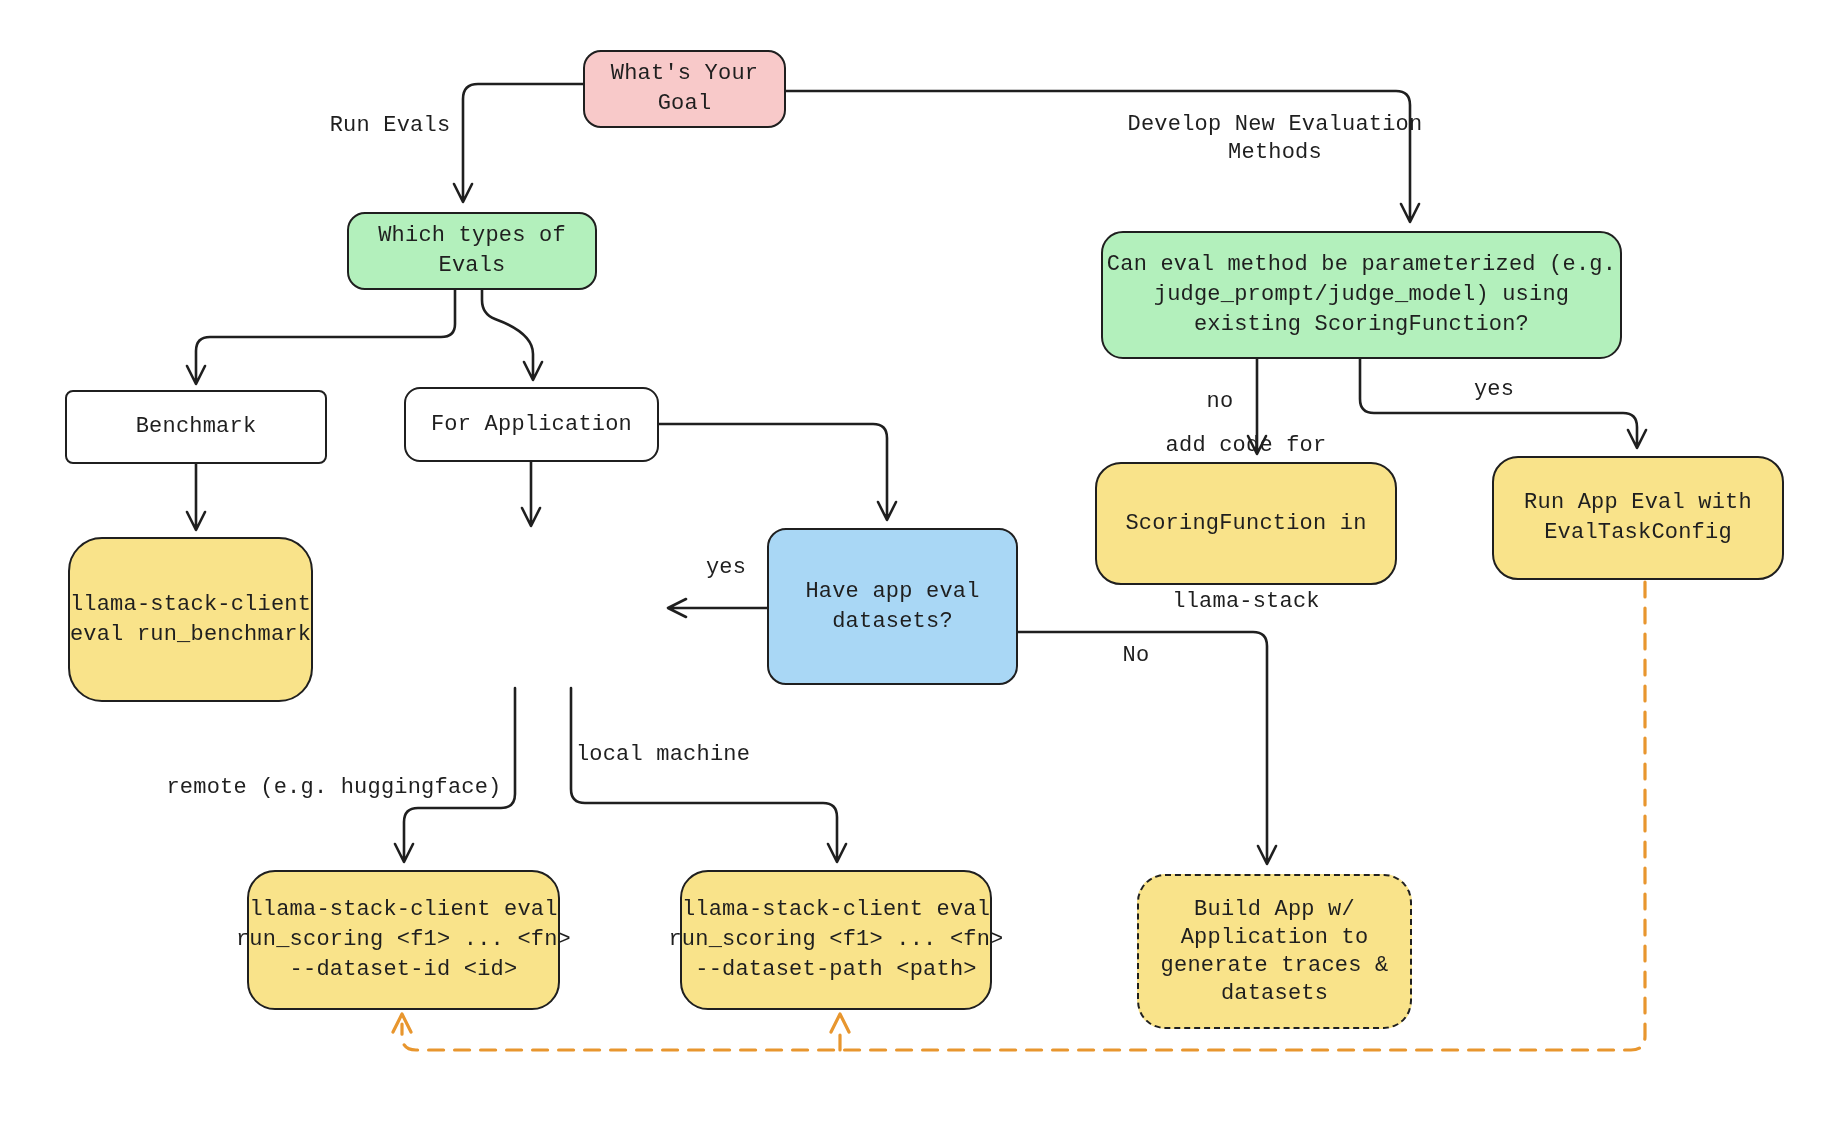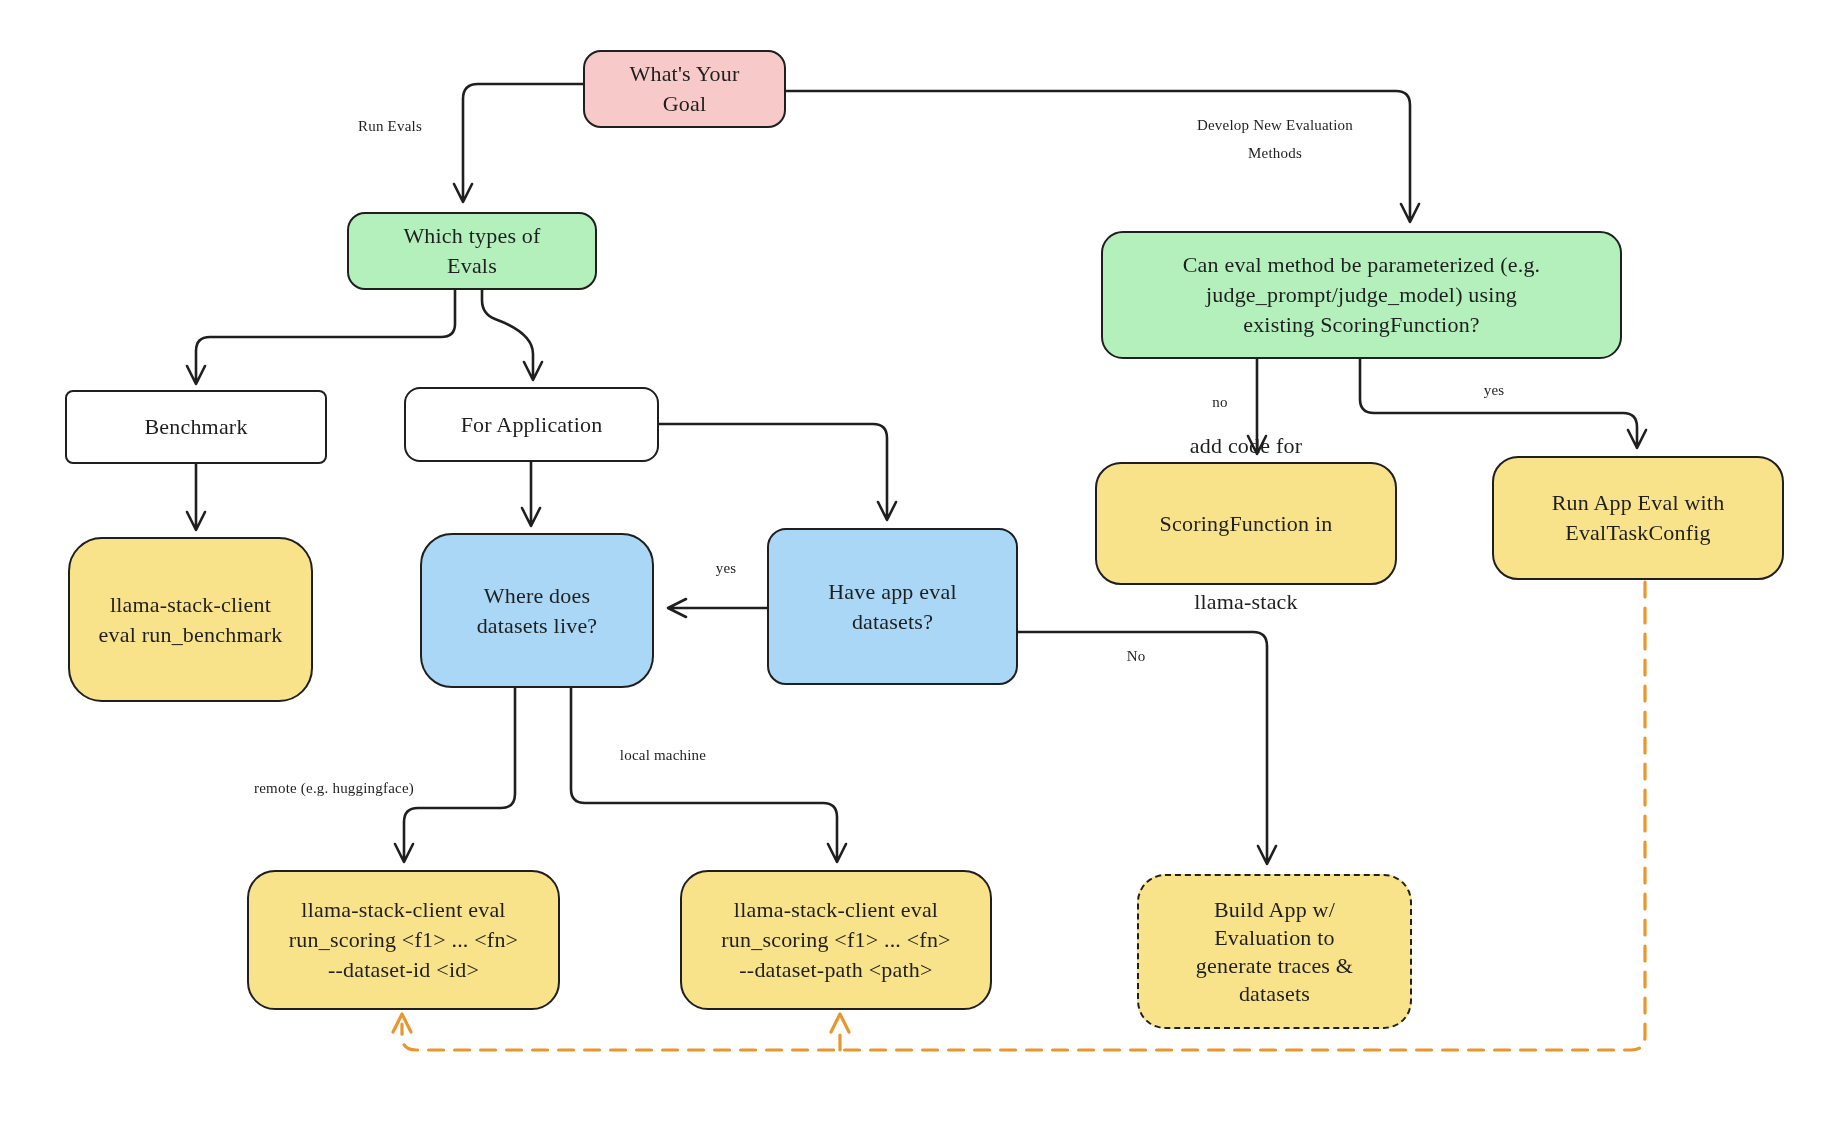--- a/index.html
+++ b/index.html
@@ -1,34 +1,34 @@
 <!DOCTYPE html>
 <html><head>
 <meta charset="utf-8">
 <style>
   html,body{margin:0;padding:0;background:#ffffff;}
   #canvas{
     position:relative;width:1840px;height:1124px;background:#ffffff;overflow:hidden;
-    font-family:Liberation Serif, serif;color:#1f1f1f;
+    font-family:Liberation Mono, monospace;color:#1f1f1f;
   }
   #edges{position:absolute;left:0;top:0;width:1840px;height:1124px;}
   .node{
     position:absolute;display:flex;flex-direction:column;justify-content:center;align-items:center;
     border:2.6px solid #1f1f1f;box-sizing:border-box;text-align:center;
     font-size:22px;line-height:30px;letter-spacing:0.2px;
   }
   .pink{background:#f8c9c9;}
   .green{background:#b3f0bc;}
   .blue{background:#a9d7f5;}
   .yellow{background:#f9e38a;}
   .white{background:#ffffff;}
   .dashed{border-style:dashed;}
   .edge-label{
     position:absolute;display:flex;flex-direction:column;justify-content:center;align-items:center;
-    font-size:15px;line-height:28px;text-align:left;letter-spacing:0.2px;
+    font-size:22px;line-height:28px;text-align:left;letter-spacing:0.2px;
   }
   .ln{white-space:nowrap;}
 </style>
 </head>
 <body>
 
 <div id="canvas">
 
   <svg id="edges" viewBox="0 0 1840 1124" fill="none" stroke="#1f1f1f" stroke-width="2.6" stroke-linecap="round" stroke-linejoin="round">
     <path d="M 583 84 L 478 84 Q 463 84 463 99 L 463 200 M 454 184 L 463 202 L 472 184"></path>
@@ -72,24 +72,20 @@
 
   <div class="node white" style="left:404px;top:387px;width:255px;height:75px;border-radius:16px;">
     <div class="ln">For Application</div>
   </div>
 
   <div class="node yellow" style="left:68px;top:537px;width:245px;height:165px;border-radius:34px;">
     <div class="ln">llama-stack-client</div>
     <div class="ln">eval run_benchmark</div>
   </div>
 
-  <div class="node blue" style="left:420px;top:533px;width:234px;height:155px;border-radius:32px;">
-    <div class="ln">Where does</div>
-    <div class="ln">datasets live?</div>
-  </div>
 
   <div class="node blue" style="left:767px;top:528px;width:251px;height:157px;border-radius:19px;">
     <div class="ln">Have app eval</div>
     <div class="ln">datasets?</div>
   </div>
 
   <div class="node yellow" style="left:1095px;top:462px;width:302px;height:123px;border-radius:26px;gap:48px;">
     <div class="ln">add code for</div>
     <div class="ln">ScoringFunction in</div>
     <div class="ln">llama-stack</div>
@@ -107,21 +103,21 @@
   </div>
 
   <div class="node yellow" style="left:680px;top:870px;width:312px;height:140px;border-radius:28px;">
     <div class="ln">llama-stack-client eval</div>
     <div class="ln">run_scoring &lt;f1&gt; ... &lt;fn&gt;</div>
     <div class="ln">--dataset-path &lt;path&gt;</div>
   </div>
 
   <div class="node yellow dashed" style="left:1137px;top:874px;width:275px;height:155px;border-radius:28px;line-height:28px;">
     <div class="ln">Build App w/</div>
-    <div class="ln">Evaluation to</div>
+    <div class="ln">Application to</div>
     <div class="ln">generate traces &amp;</div>
     <div class="ln">datasets</div>
   </div>
 
   <div class="edge-label" style="left:295px;top:108px;width:190px;height:36px;">
     <div class="ln">Run Evals</div>
   </div>
 
   <div class="edge-label" style="left:1090px;top:106px;width:370px;height:66px;">
     <div class="ln">Develop New Evaluation</div>

